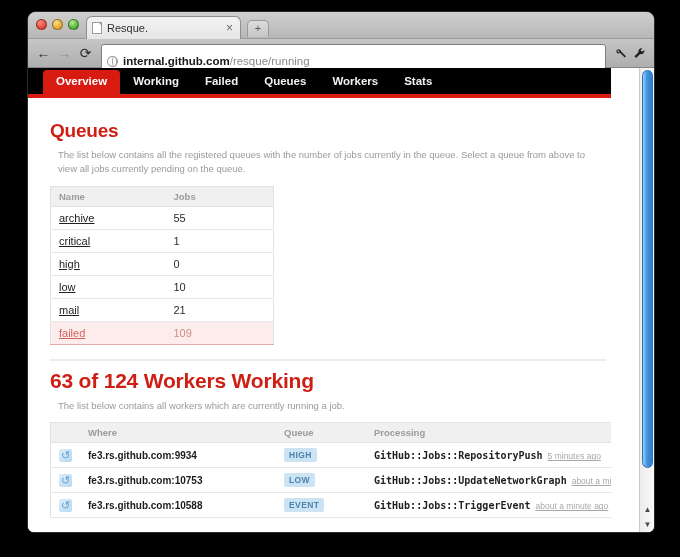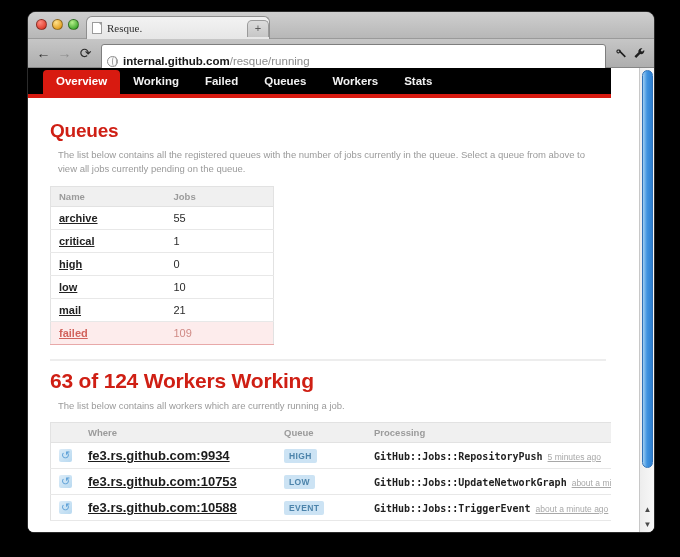--- a/index.html
+++ b/index.html
@@ -37,28 +37,27 @@
   .light {
     width: 11px; height: 11px; border-radius: 50%;
     border: 1px solid rgba(0,0,0,0.38);
   }
   .light.red    { background: radial-gradient(circle at 35% 28%, #ff8a7e, #e0402f 75%); }
   .light.yellow { background: radial-gradient(circle at 35% 28%, #ffe18a, #e3a022 75%); }
   .light.green  { background: radial-gradient(circle at 35% 28%, #b6ef8a, #43ab31 75%); }
 
   #tab {
     position: absolute; left: 58px; top: 4px;
-    width: 184px; height: 23px;
+    width: 155px; height: 23px;
     background: linear-gradient(#f3f3f3, #e6e6e6);
     border: 1px solid #8f8f8f;
     border-bottom: none;
     border-radius: 6px 6px 0 0;
     display: flex; align-items: center;
     padding: 0 5px;
-    font-family: Liberation Serif, serif;
   }
   #tab .pageicon {
     width: 10px; height: 12px;
     background: #fff;
     border: 1px solid #9b9b9b;
     margin-right: 5px;
     position: relative;
   }
   #tab .pageicon::after {
     content: ""; position: absolute; right: -1px; top: -1px;
@@ -235,21 +234,21 @@
     border-bottom: 1px solid #e8e8e8;
     color: #2b2b2b;
     vertical-align: middle;
   }
   table.rtable tr td:first-child { border-left: 1px solid #e2e2e2; }
   table.rtable tr td:last-child  { border-right: 1px solid #e2e2e2; }
   table.rtable tr th:first-child { border-left: 1px solid #e2e2e2; }
   table.rtable tr th:last-child  { border-right: 1px solid #e2e2e2; }
 
   .qlink {
-    color: #222; font-weight: bold;
+    color: #222; font-weight: normal;
     text-decoration: underline;
     font-size: 11px;
   }
   tr.failed td {
     background: #fdecec;
     border-top: 1px solid #e8a9a9;
     border-bottom: 1px solid #e8a9a9;
   }
   tr.failed .qlink { color: #d2635c; }
   tr.failed .jobs  { color: #d08a85; }
@@ -262,22 +261,21 @@
     display: inline-block;
     width: 13px; height: 13px;
     font-size: 11px; line-height: 13px;
     color: #5c9fd6;
     text-align: center;
     background: linear-gradient(135deg, #dcecf8, #b8d9f0);
     border-radius: 2px;
   }
   .hostlink {
     color: #1c1c1c; font-weight: bold;
-    text-decoration: underline;
-    font-size: 13px;
+    font-size: 10px;
   }
   .badge {
     display: inline-block;
     background: #cce3f4;
     color: #4d84ab;
     font-size: 8.5px;
     font-weight: bold;
     letter-spacing: 0.4px;
     padding: 2px 5px;
     border-radius: 2px;

